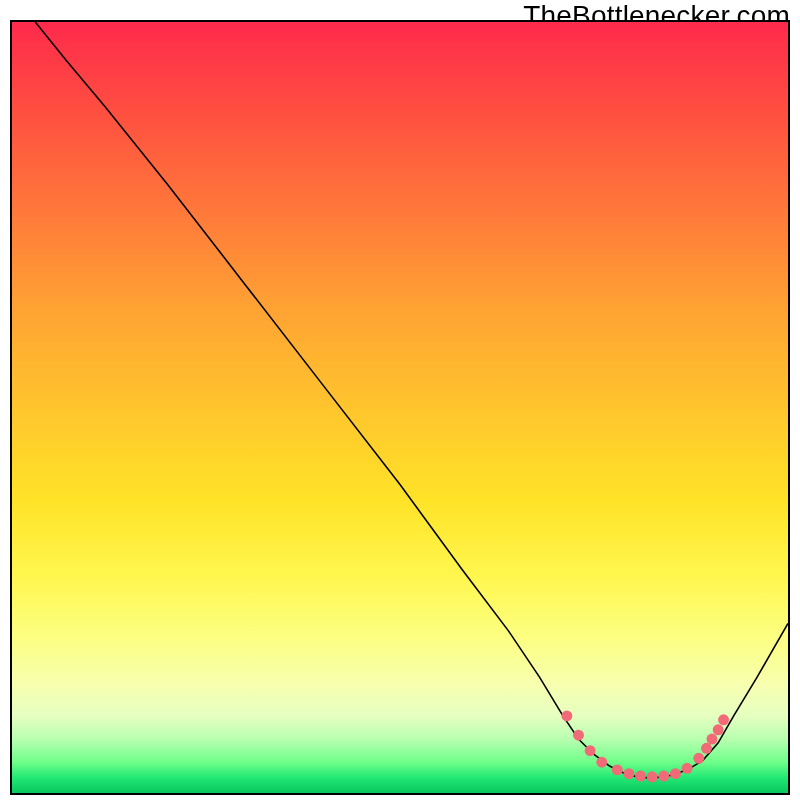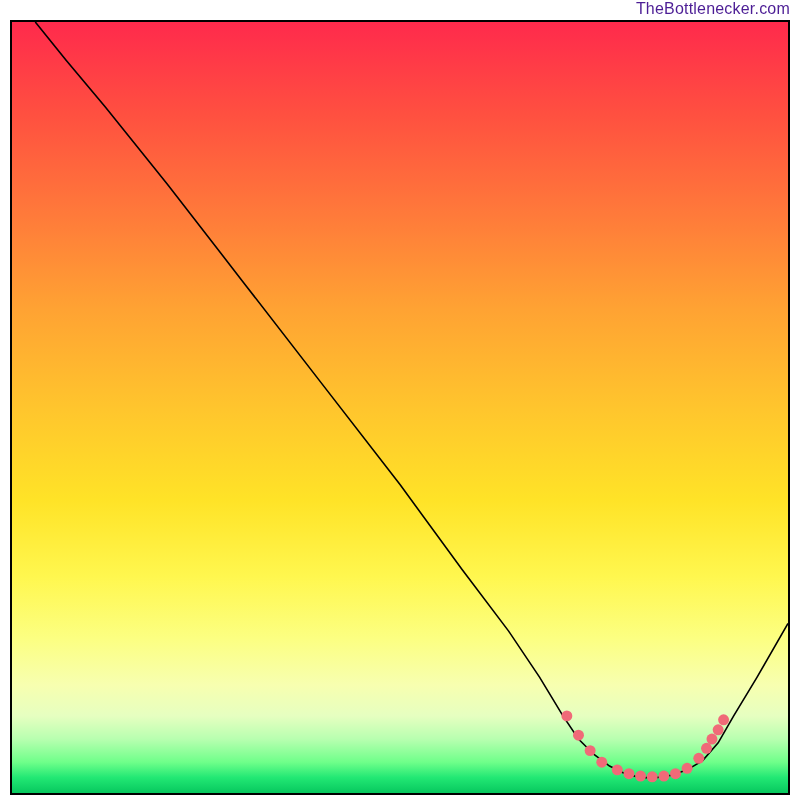--- a/index.html
+++ b/index.html
@@ -50,22 +50,22 @@
   svg.curve {
     position: absolute;
     inset: 0;
     width: 100%;
     height: 100%;
   }
   .watermark {
     position: absolute;
     top: 0;
     right: 10px;
-    color: #4c1d95;
-    font-size: 16px;
+    color: #000000;
+    font-size: 28px;
     font-weight: 500;
     letter-spacing: 0.2px;
   }
 </style>
 </head>
 <body>
 
 <div class="chart-container">
 
   <div class="watermark">TheBottlenecker.com</div>

